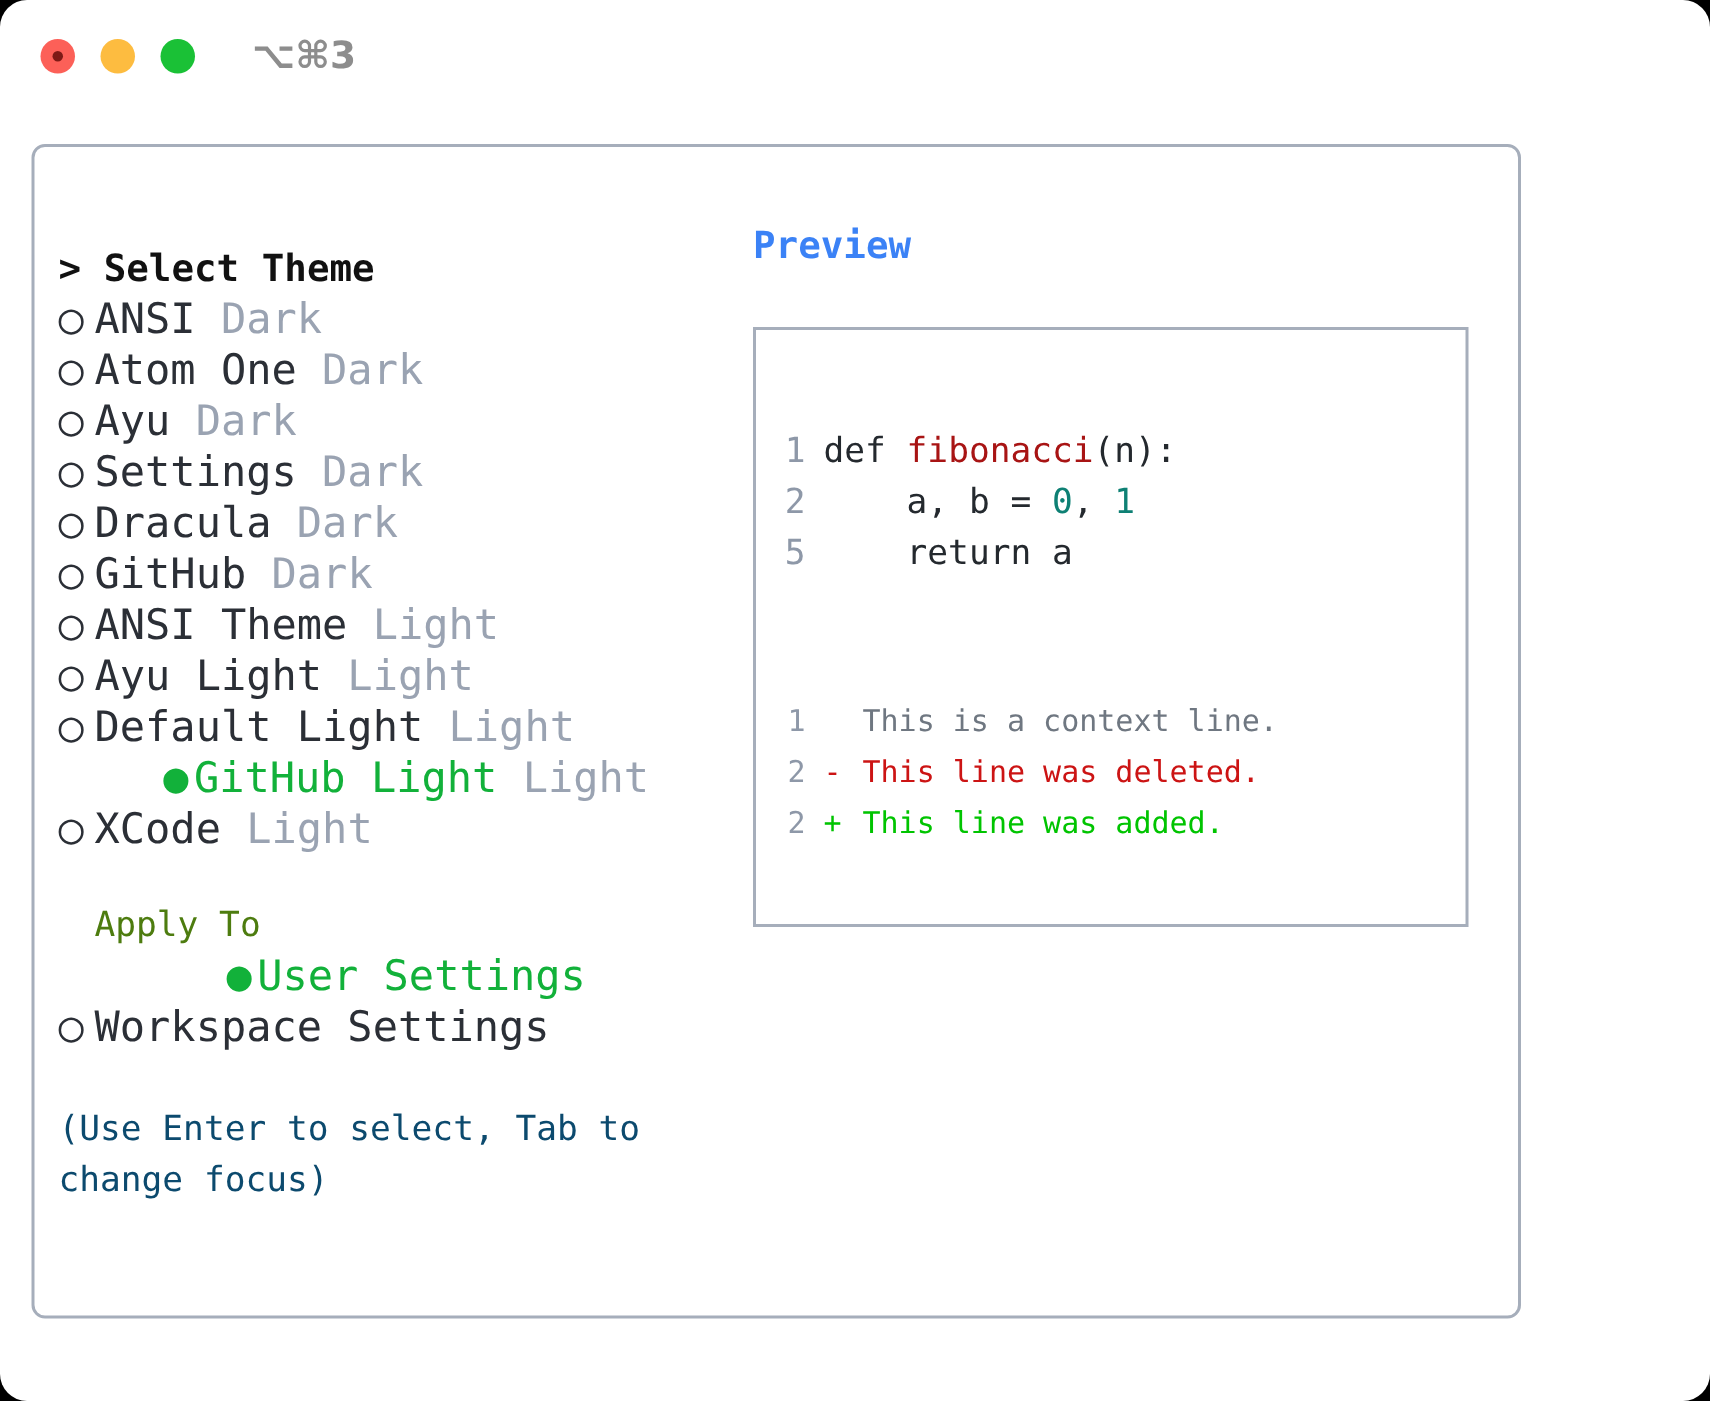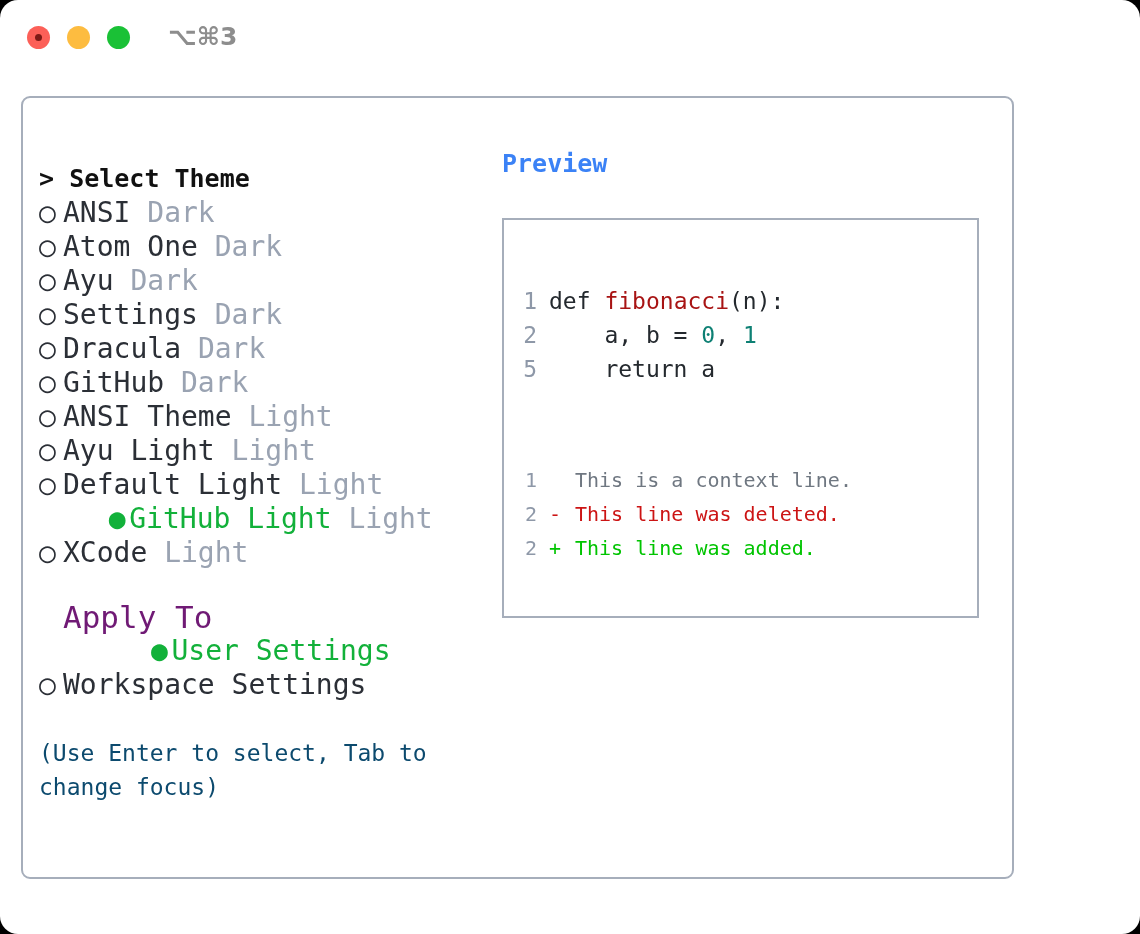--- a/index.html
+++ b/index.html
@@ -118,23 +118,23 @@
     display: inline-block;
     width: 24px;
   }
   .opt-row.selected { color: #12b13a; text-align: center; }
   .opt-row.selected .marker { color: #12b13a; }
   .tag {
     color: #9aa3b2;
   }
 
   .section-label {
-    font-size: 31px;
-    line-height: 34px;
-    color: #701a75;
+    font-size: 23px;
+    line-height: 34px;
+    color: #4d7c0f;
     white-space: pre;
     padding-left: 24px;
   }
 
   .spacer-sm { height: 30px; }
   .spacer-md { height: 34px; }
 
   .hint {
     font-size: 23px;
     line-height: 34px;

